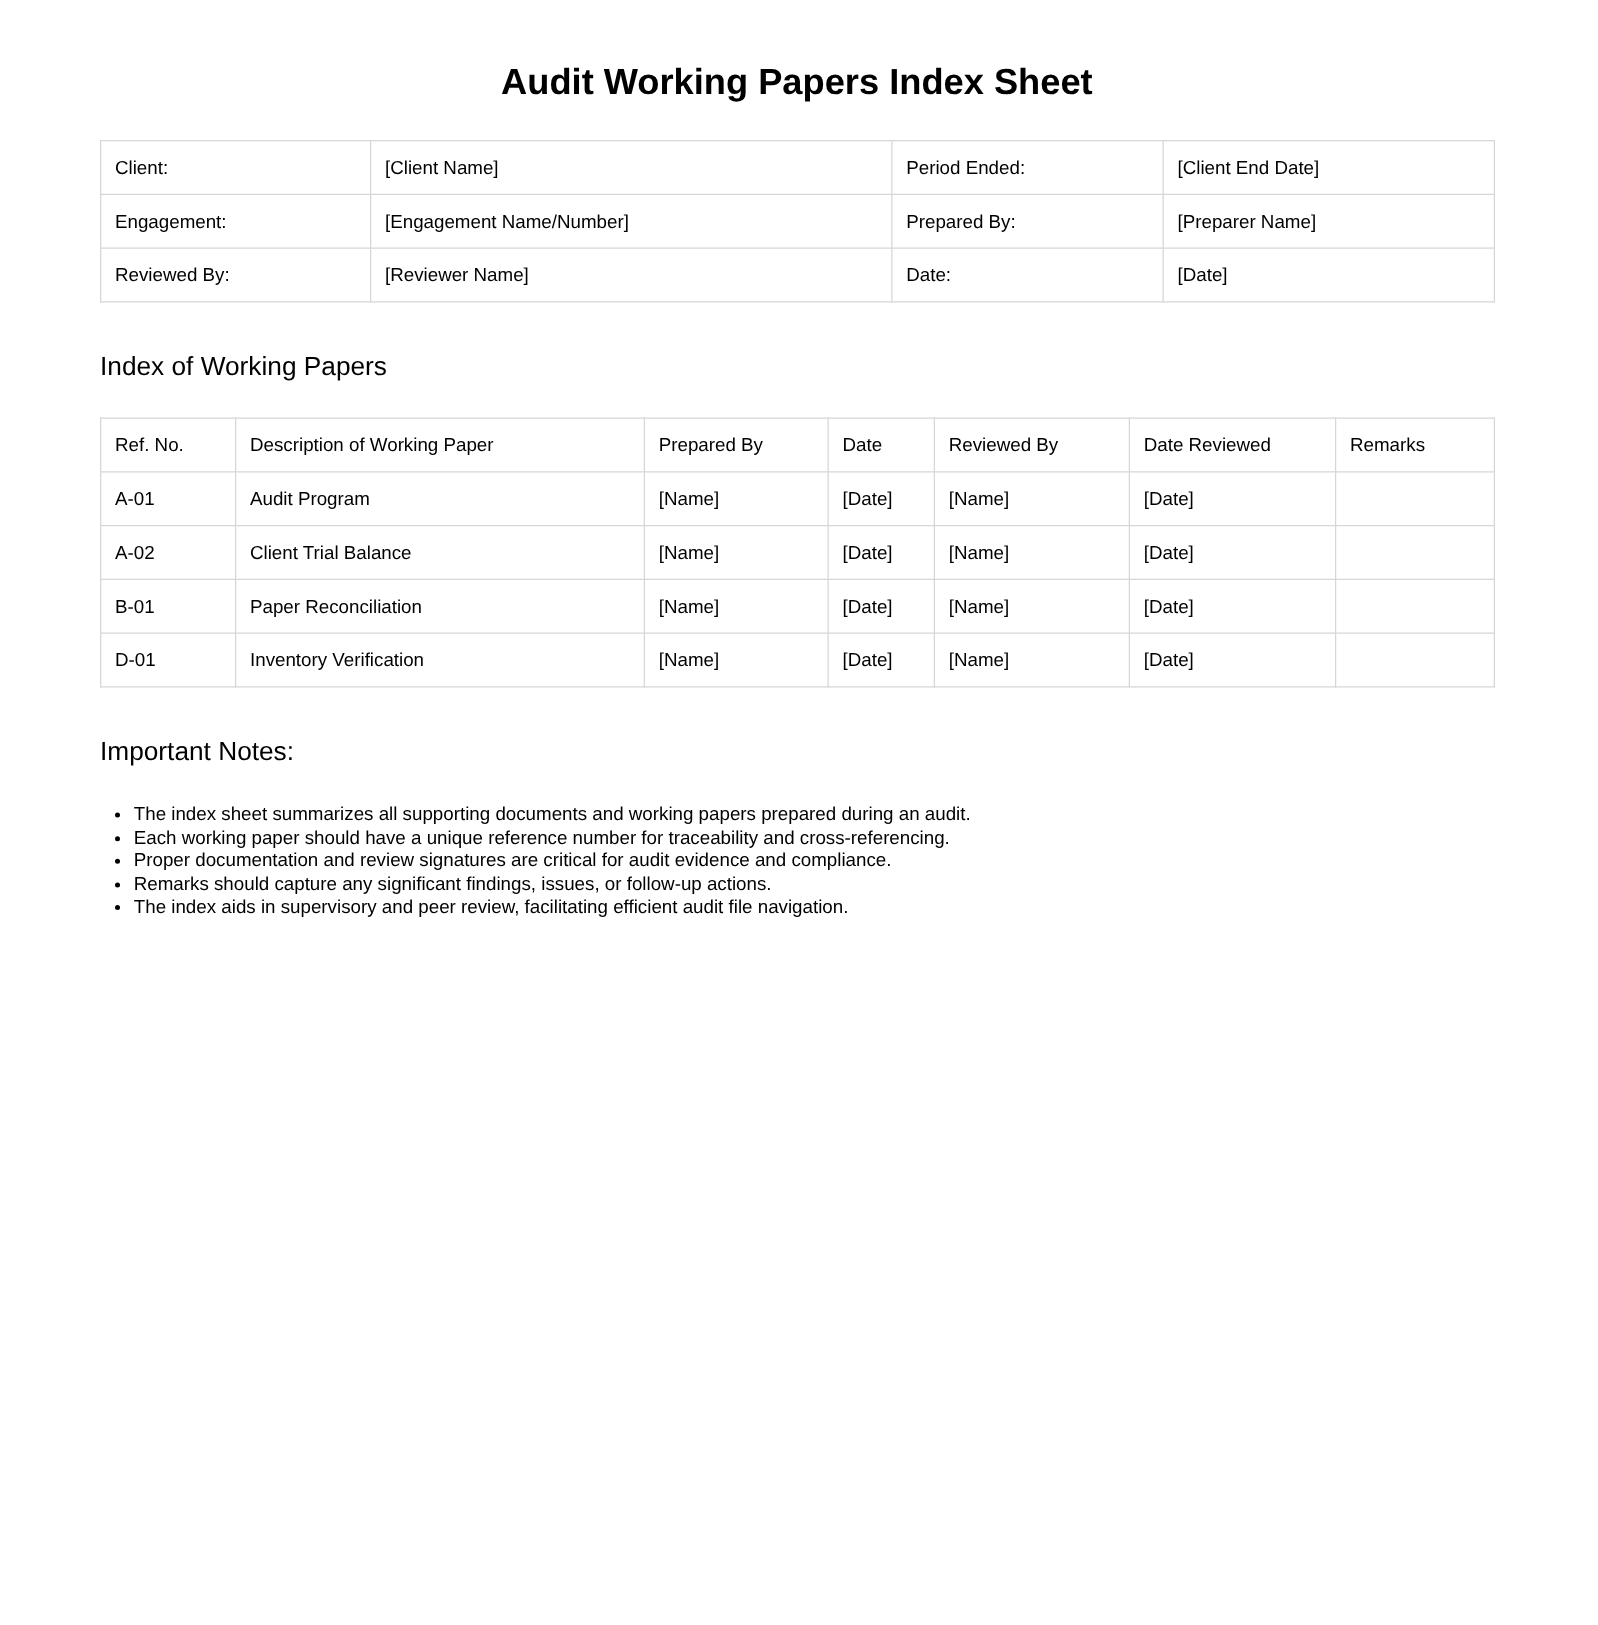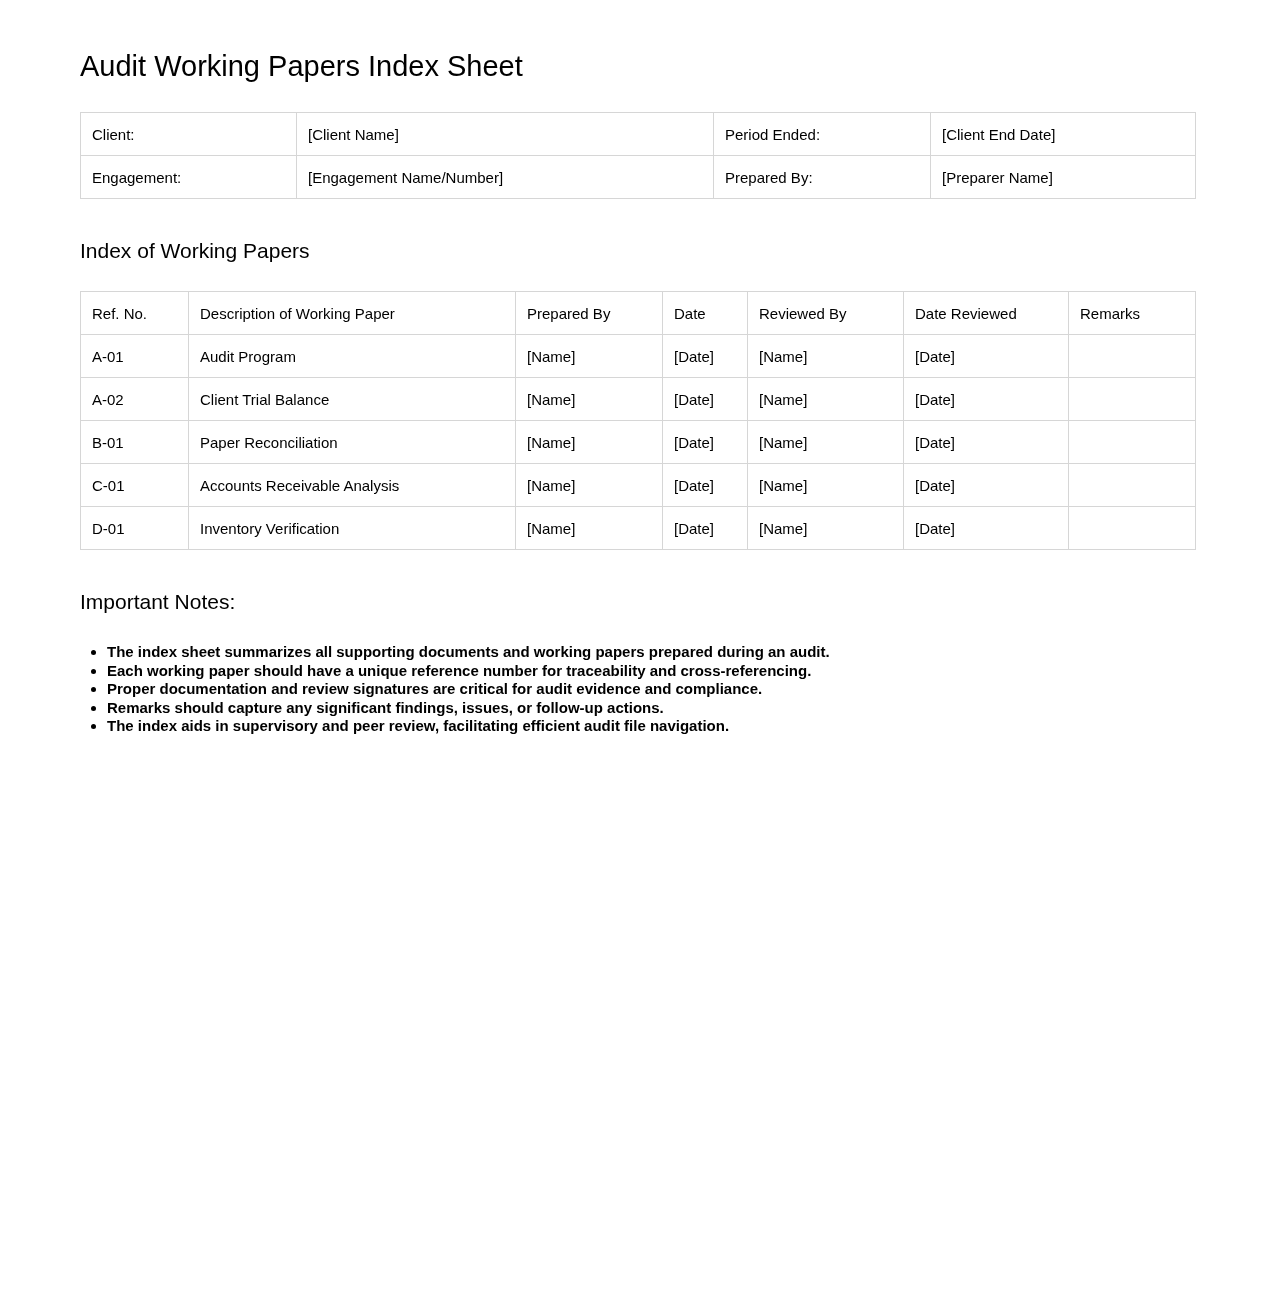--- a/index.html
+++ b/index.html
@@ -11,23 +11,24 @@
     font-family: "Liberation Sans", sans-serif;
     font-size: 15px;
   }
   .page {
     width: 1278px;
     min-height: 1300px;
     padding: 0 83px 40px 80px;
   }
   h1.doc-title {
     font-size: 29px;
-    font-weight: normal;
+    font-weight: bold;
     line-height: 34px;
     margin: 49px 0 29px 0;
+    text-align: center;
   }
   h2.section-heading {
     font-size: 21px;
     font-weight: normal;
     line-height: 24px;
     margin: 40px 0 28px 0;
   }
   table {
     border-collapse: collapse;
     table-layout: fixed;
@@ -42,21 +43,20 @@
     font-weight: normal;
     text-align: left;
     vertical-align: middle;
     white-space: nowrap;
     overflow: hidden;
     background: #ffffff;
   }
   ul.notes-list {
     margin: 29px 0 0 0;
     padding: 0 0 0 27px;
-    font-weight: bold;
   }
   ul.notes-list li {
     font-size: 15px;
     line-height: 18.6px;
     list-style-type: disc;
   }
 </style>
 </head>
 <body>
 
@@ -76,20 +76,26 @@
         <td>Client:</td>
         <td>[Client Name]</td>
         <td>Period Ended:</td>
         <td>[Client End Date]</td>
       </tr>
       <tr>
         <td>Engagement:</td>
         <td>[Engagement Name/Number]</td>
         <td>Prepared By:</td>
         <td>[Preparer Name]</td>
+      </tr>
+      <tr>
+        <td>Reviewed By:</td>
+        <td>[Reviewer Name]</td>
+        <td>Date:</td>
+        <td>[Date]</td>
       </tr>
     </tbody>
   </table>
 
   <h2 class="section-heading">Index of Working Papers</h2>
 
   <table class="index-table">
     <colgroup>
       <col style="width:108px">
         <col style="width:327px">
@@ -132,29 +138,20 @@
       <tr>
         <td>B-01</td>
         <td>Paper Reconciliation</td>
         <td>[Name]</td>
         <td>[Date]</td>
         <td>[Name]</td>
         <td>[Date]</td>
         <td></td>
       </tr>
       <tr>
-        <td>C-01</td>
-        <td>Accounts Receivable Analysis</td>
-        <td>[Name]</td>
-        <td>[Date]</td>
-        <td>[Name]</td>
-        <td>[Date]</td>
-        <td></td>
-      </tr>
-      <tr>
         <td>D-01</td>
         <td>Inventory Verification</td>
         <td>[Name]</td>
         <td>[Date]</td>
         <td>[Name]</td>
         <td>[Date]</td>
         <td></td>
       </tr>
     </tbody>
   </table>

